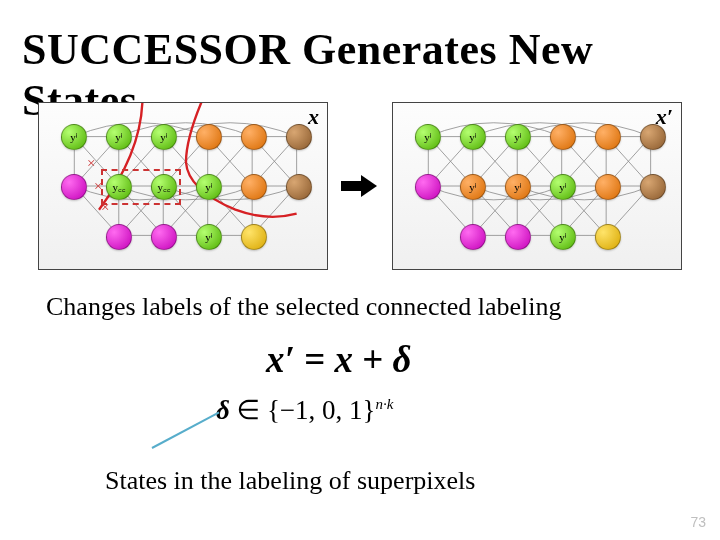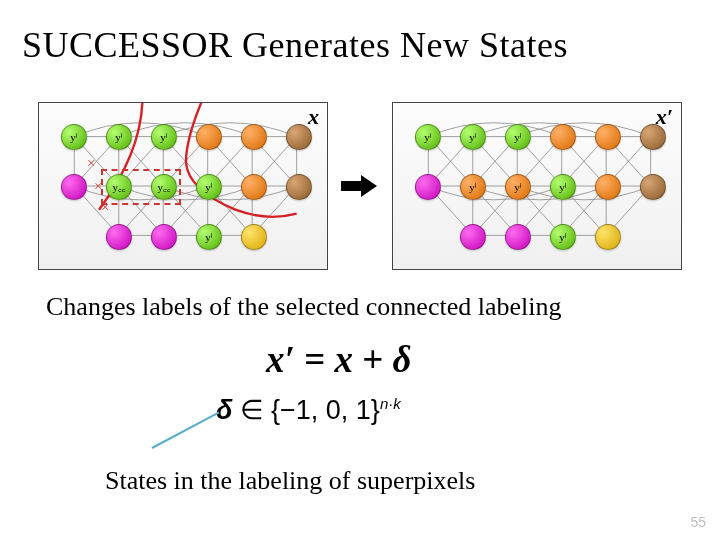--- a/index.html
+++ b/index.html
@@ -8,22 +8,22 @@
     height: 540px;
     background: #fff;
     font-family: "Times New Roman", Times, serif;
     position: relative;
     overflow: hidden;
   }
   .title {
     position: absolute;
     top: 24px;
     left: 22px;
-    font-size: 36px;
-    font-weight: 400;
+    font-size: 44px;
+    font-weight: 700;
     letter-spacing: 0.5px;
   }
   .diagram-row {
     position: absolute;
     top: 98px;
     left: 38px;
     width: 644px;
     height: 175px;
     display: flex;
     align-items: center;
@@ -121,21 +121,21 @@
     font-family: Georgia, "Times New Roman", serif;
     font-size: 37px;
     font-style: italic;
     font-weight: bold;
   }
   .eq1 .plain { font-style: normal; font-weight: bold; }
   .eq2 {
     position: absolute;
     top: 394px;
     left: 216px;
-    font-family: Liberation Sans, sans-serif;
+    font-family: Liberation Serif, serif;
     font-size: 27px;
     text-align: right;
   }
   .eq2 .bd { font-style: italic; font-weight: bold; }
   .eq2 .sup { font-size: 15px; vertical-align: super; font-style: italic; }
   .pointer-line {
     position: absolute;
     width: 76px;
     height: 2px;
     background: #57adcb;
@@ -330,13 +330,13 @@
 <div class="eq2">
   <span class="bd">δ</span>
   <span> ∈ </span>
   <span>{−1, 0, 1}</span><span class="sup">n·k</span>
 </div>
 
 <div class="pointer-line" style="left:152px; top:447px; transform:rotate(-28deg);"></div>
 
 <div class="caption2">States in the labeling of superpixels</div>
 
-<div class="page-num">55</div>
+<div class="page-num">73</div>
 
 </body></html>

